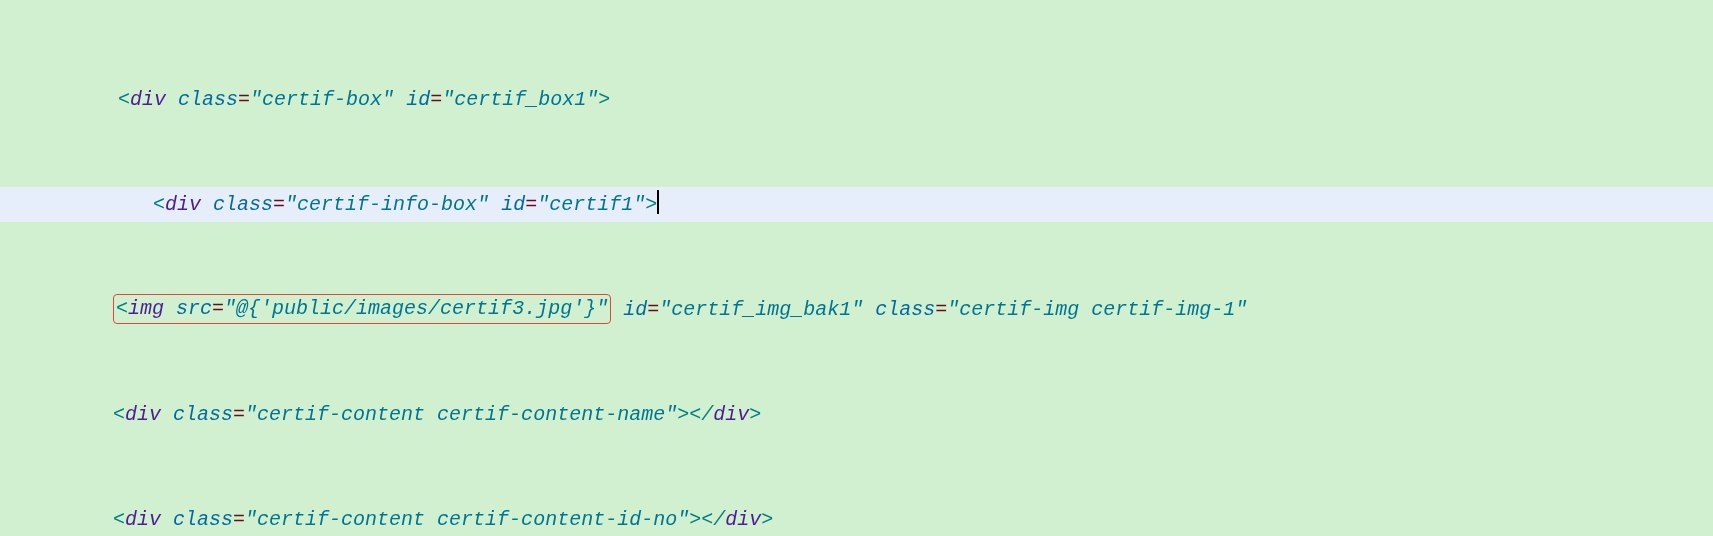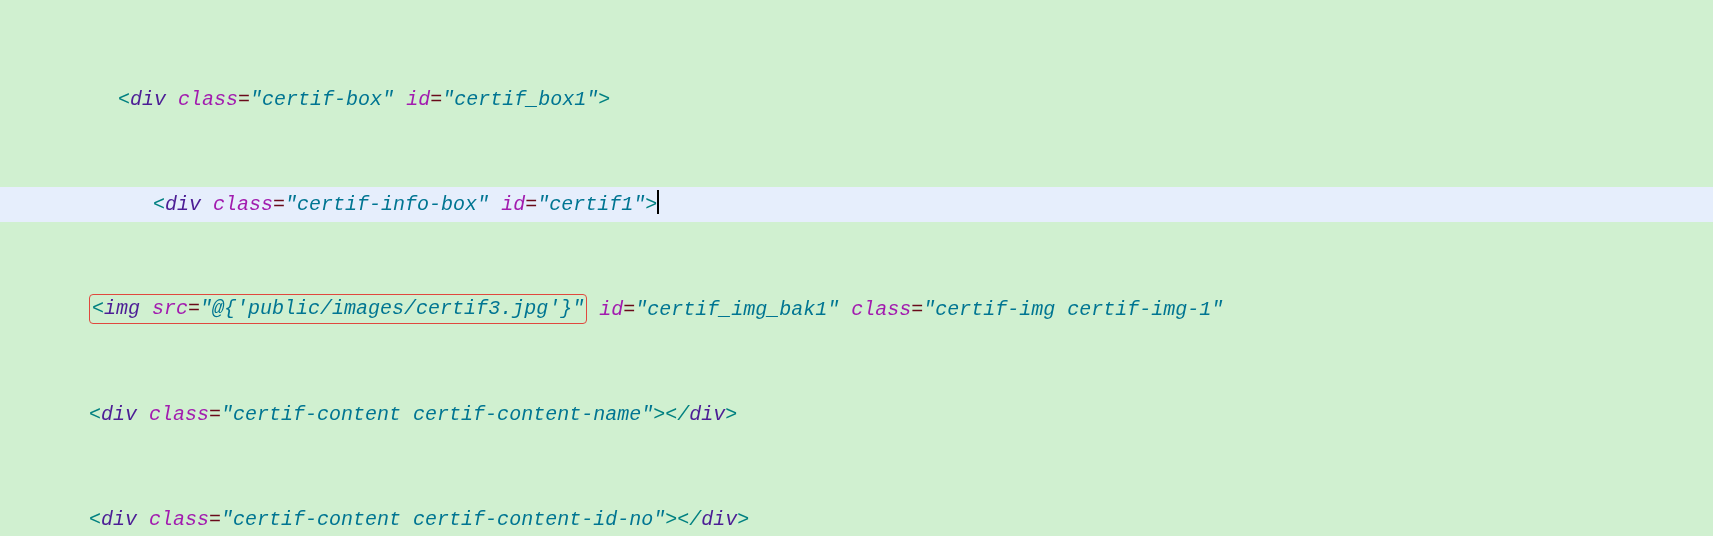--- a/index.html
+++ b/index.html
@@ -23,26 +23,26 @@
   .line {
     padding-left: 118px;
     height: 35px;
     position: relative;
   }
   .line.current {
     background: #e6eefc;
   }
   .indent1 { padding-left: 118px; }
   .indent2 { padding-left: 153px; }
-  .indent3 { padding-left: 89px; }
+  .indent3 { padding-left: 89px; margin-left: 24px; }
 
   
   .punct { color: #008080; }   
   .tag   { color: #4c1d95; }
-  .attr  { color: #a21caf; }
+  .attr  { color: #0369a1; }
   .val   { color: #007592; font-style: italic; }
   .eq    { color: #6a0a1a; }
 
   .cursor {
     display: inline-block;
     width: 0;
     height: 24px;
     border-left: 2px solid #000;
     vertical-align: -4px;
   }

